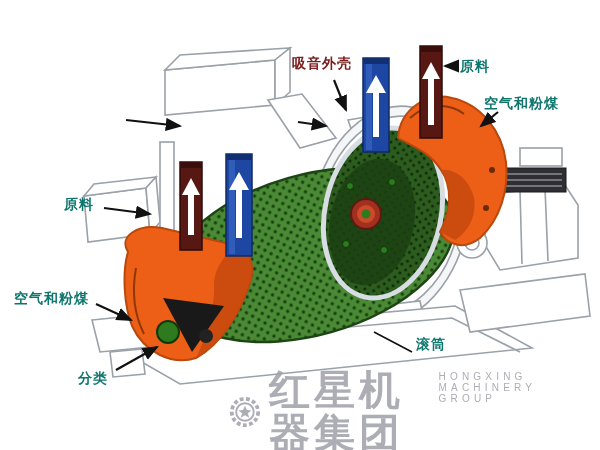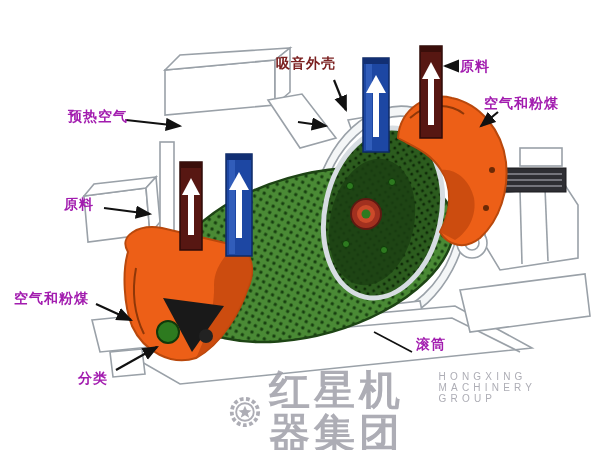--- a/index.html
+++ b/index.html
@@ -2,21 +2,21 @@
 <html><head>
 <meta charset="utf-8">
 <style>
   html,body{margin:0;padding:0;background:#fff;}
   .stage{
     position:relative;width:600px;height:450px;background:#ffffff;
     overflow:hidden;font-family:"Liberation Sans",sans-serif;
   }
   .machine-svg{position:absolute;left:0;top:0;}
   .lbl{
-    position:absolute;font-size:14px;font-weight:bold;color:#a21caf;
+    position:absolute;font-size:14px;font-weight:bold;color:#0f766e;
     white-space:nowrap;letter-spacing:1px;
   }
   .lbl.red{color:#7b2020;}
   .watermark{
     position:absolute;left:228px;top:369px;display:flex;align-items:center;
     gap:7px;opacity:.88;pointer-events:none;
   }
   .wm-text{display:flex;flex-direction:row;justify-content:center;}
   .wm-cn{
     font-size:41px;font-weight:bold;color:#a2a2ab;letter-spacing:4px;
@@ -167,22 +167,21 @@
       <line x1="298" y1="122" x2="326" y2="126" marker-end="url(#ah)"></line>
       <line x1="457" y1="66" x2="445" y2="66" marker-end="url(#ah)"></line>
       <line x1="498" y1="112" x2="481" y2="126" marker-end="url(#ah)"></line>
       <line x1="104" y1="208" x2="150" y2="214" marker-end="url(#ah)"></line>
       <line x1="96" y1="304" x2="131" y2="320" marker-end="url(#ah)"></line>
       <line x1="116" y1="370" x2="157" y2="347" marker-end="url(#ah)"></line>
       <line x1="412" y1="352" x2="374" y2="332" stroke-width="1.6"></line>
     </g>
   </svg>
 
-  <div class="lbl" style="left:68px;top:108px;">预热空气</div>
-  <div class="lbl red" style="left:276px;top:55px;">吸音外壳</div>
+  <div class="lbl red" style="left:292px;top:55px;">吸音外壳</div>
   <div class="lbl" style="left:460px;top:58px;">原料</div>
   <div class="lbl" style="left:484px;top:95px;">空气和粉煤</div>
   <div class="lbl" style="left:64px;top:196px;">原料</div>
   <div class="lbl" style="left:14px;top:290px;">空气和粉煤</div>
   <div class="lbl" style="left:78px;top:370px;">分类</div>
   <div class="lbl" style="left:416px;top:336px;">滚筒</div>
 
   <div class="watermark">
     <svg width="54" height="54" viewBox="0 0 54 54">
       <circle cx="27" cy="27" r="21" fill="none" stroke="#a2a2ab" stroke-width="6" stroke-dasharray="6 4"></circle>

